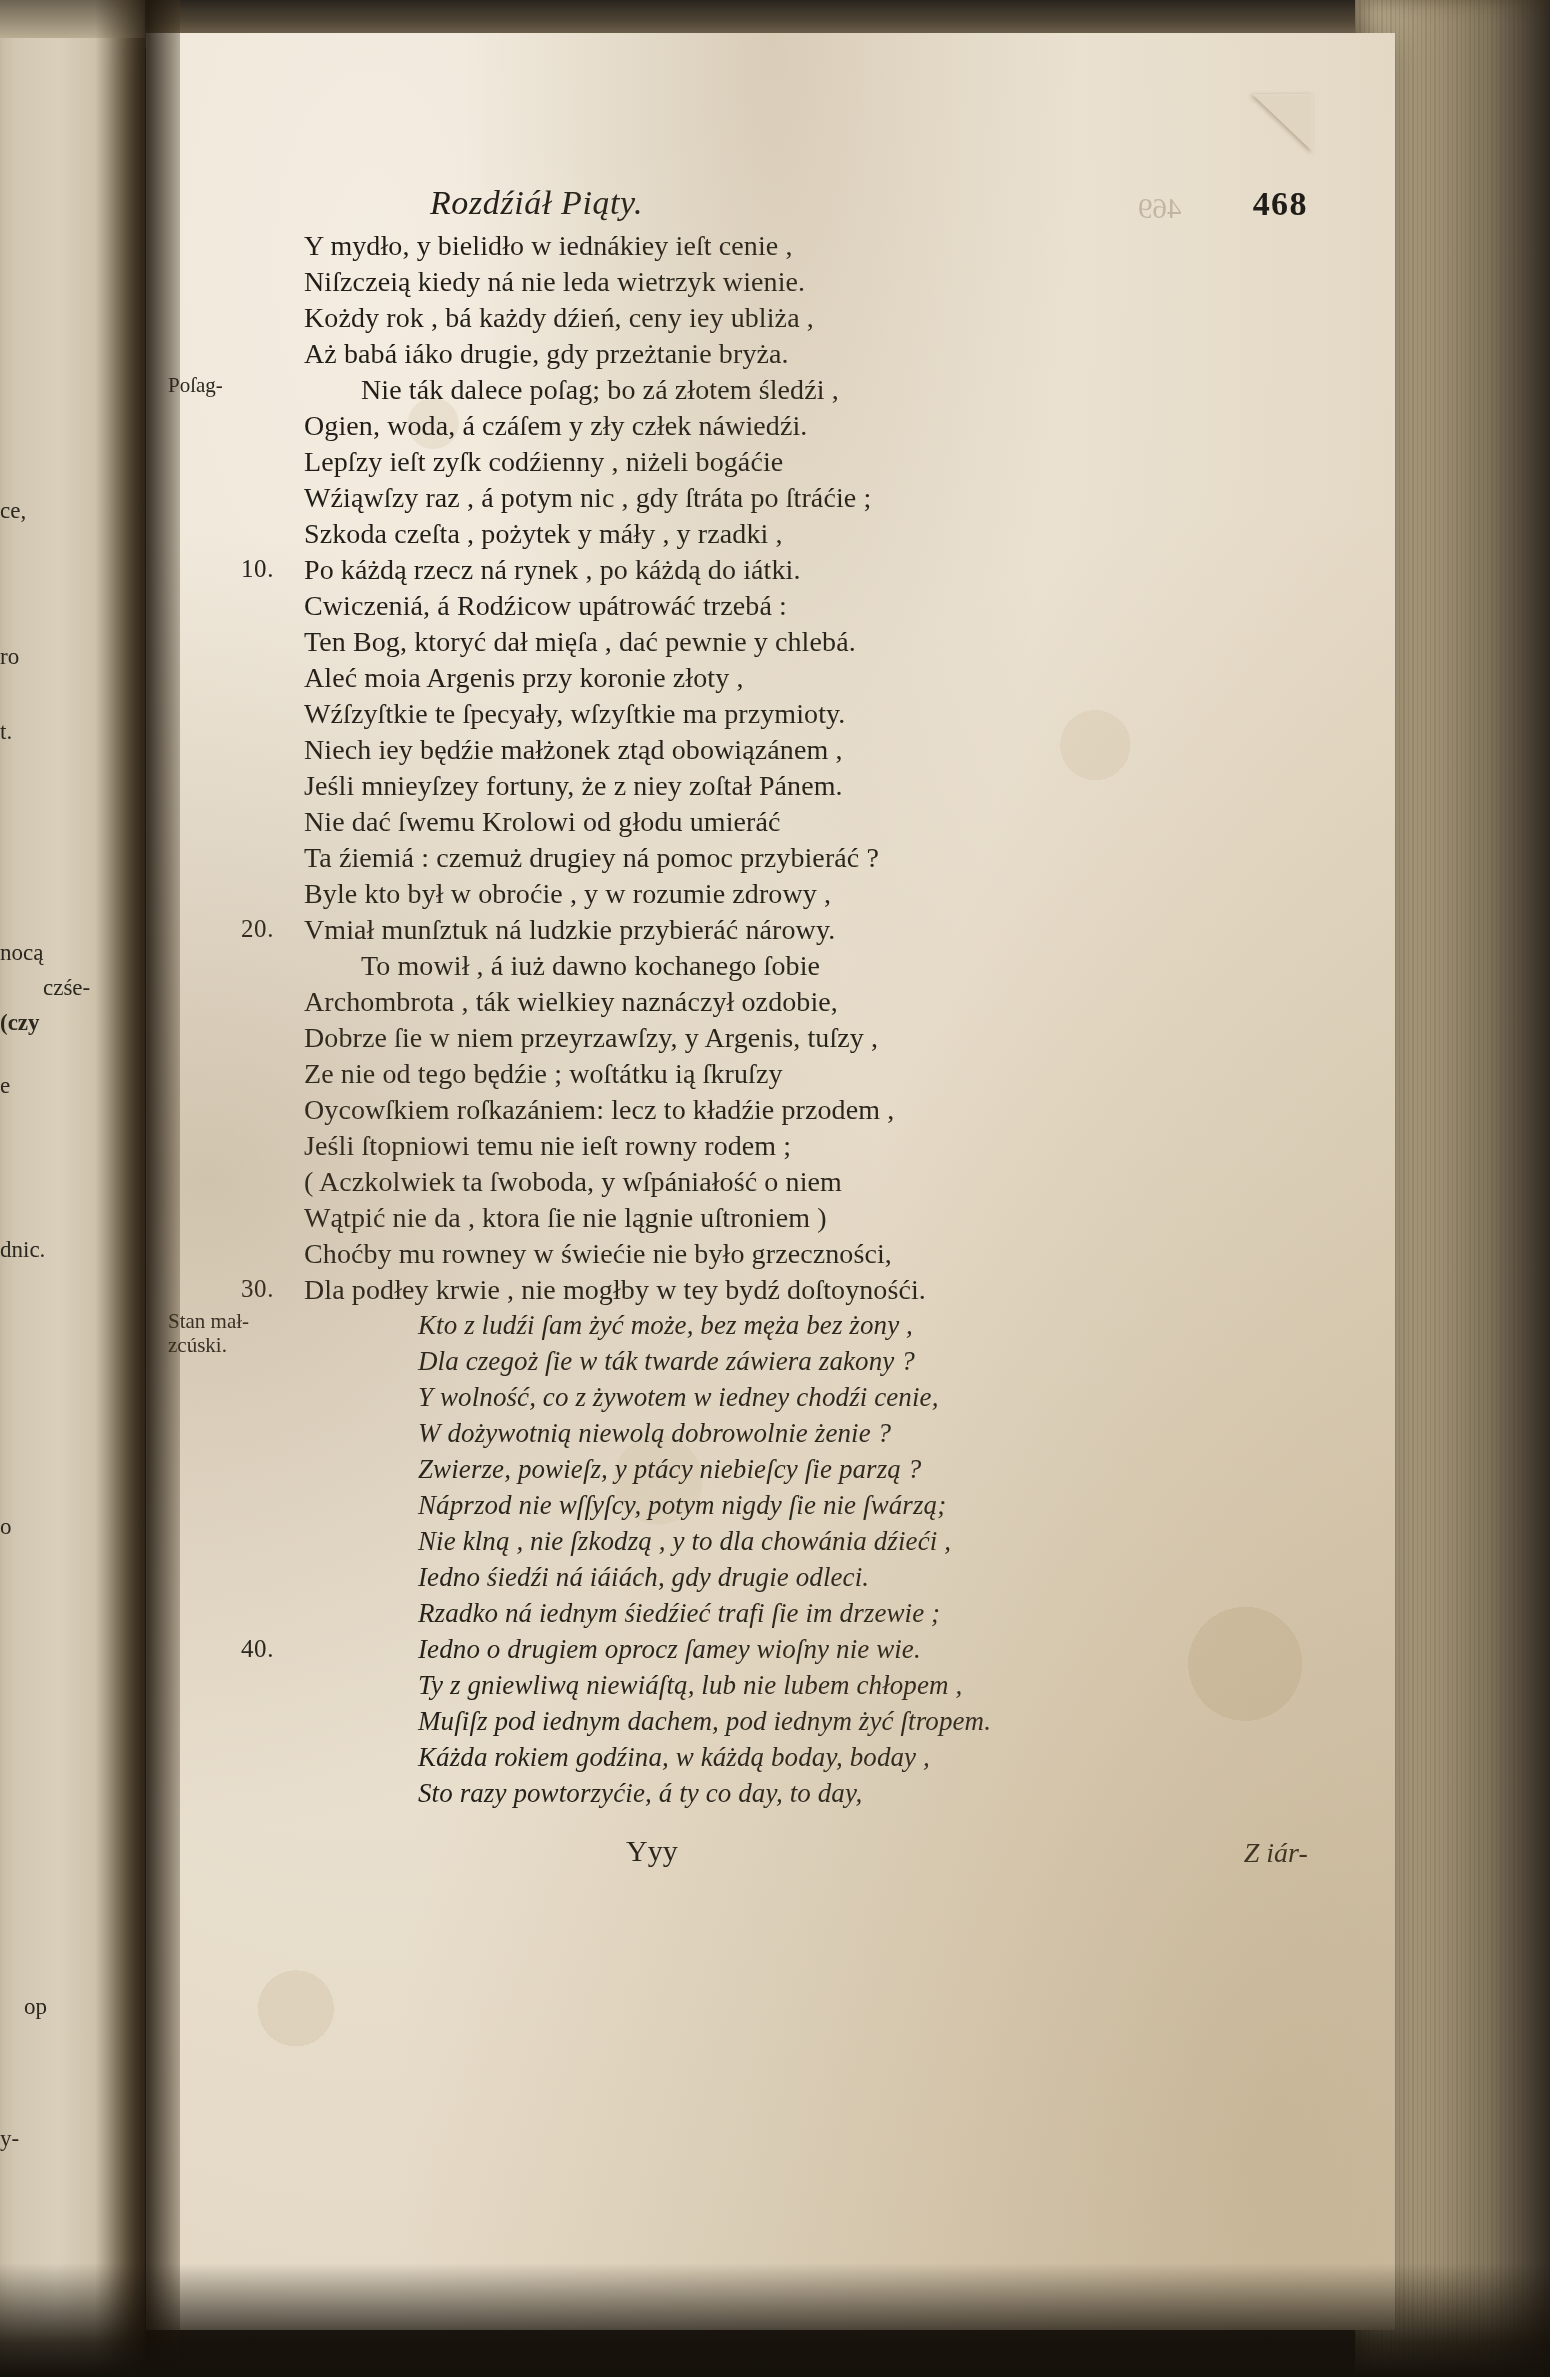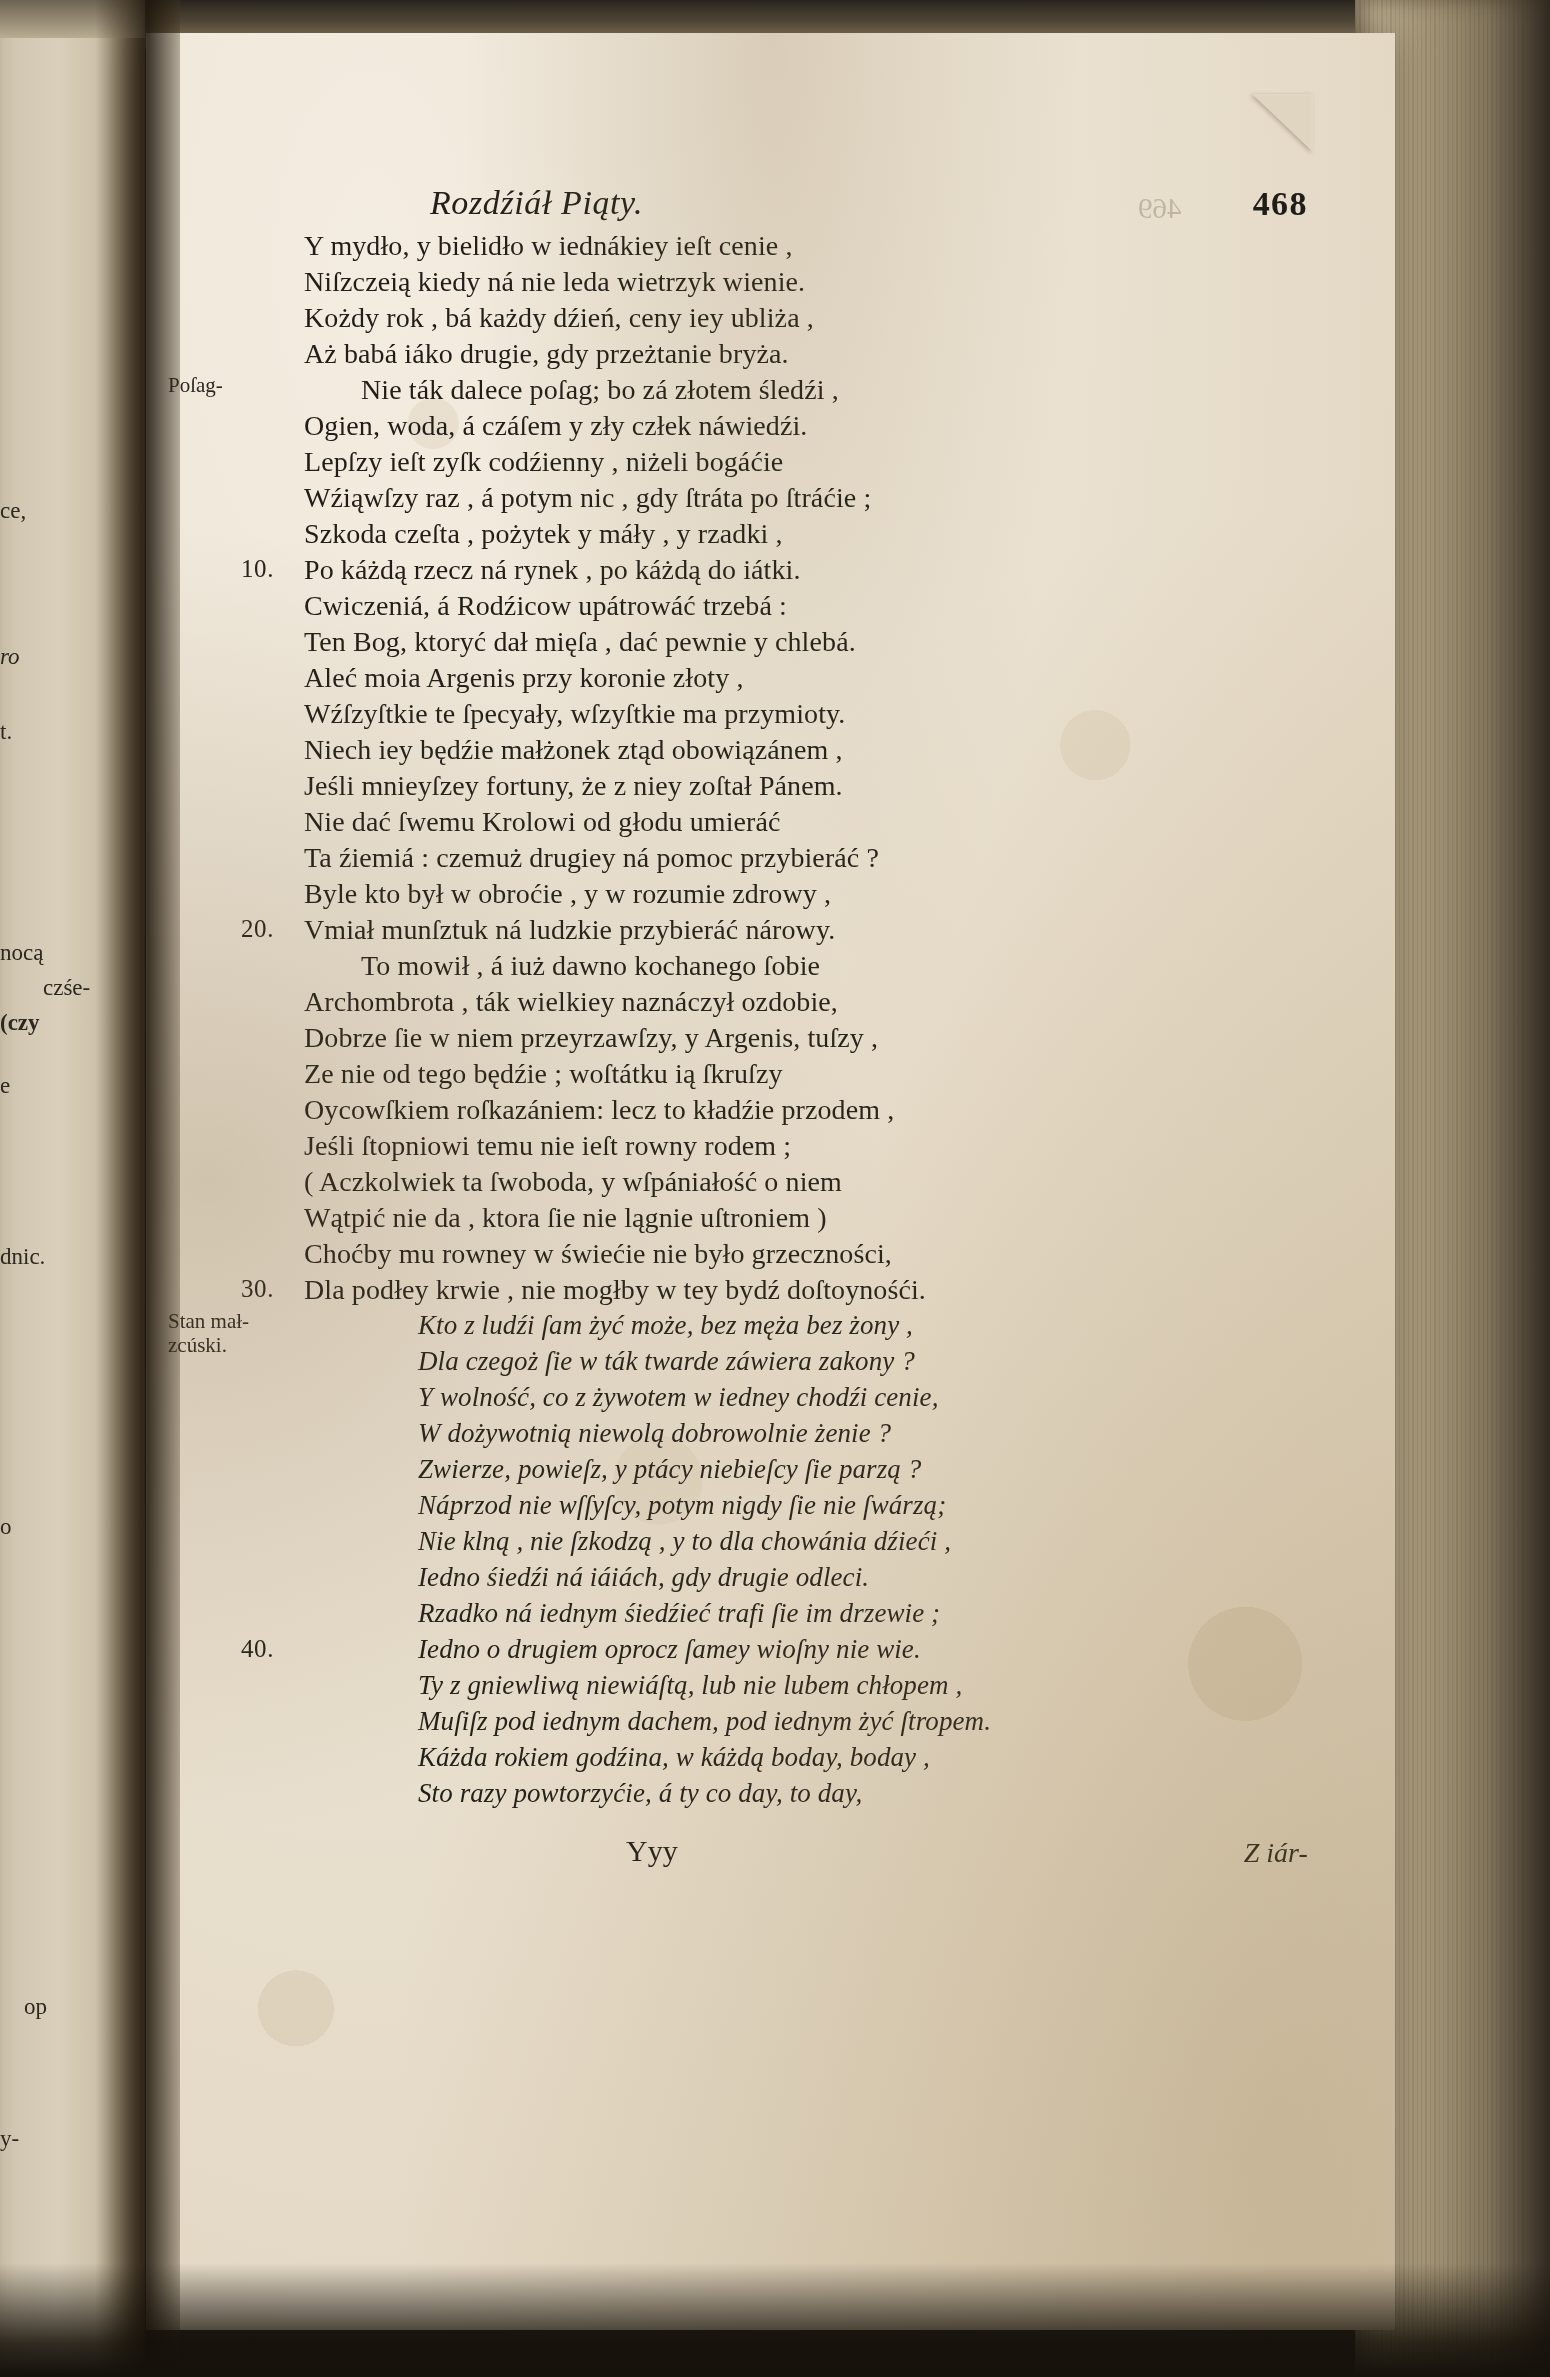--- a/index.html
+++ b/index.html
@@ -213,27 +213,27 @@
 
 <div id="page">
 
   <div class="dark-bg"></div>
   <div class="top-edge"></div>
 
   <div class="left-page">
     <div class="left-page-top"></div>
     <div id="left-fragments">
         <div class="lp-line" style="top: 498px; left: 0px;">ce,</div>
-        <div class="lp-line" style="top: 644px; left: 0px; font-style: italic;">ro</div>
+        <div class="lp-line" style="top: 644px; left: 0px;">ro</div>
         <div class="lp-line" style="top: 719px; left: 0px;">t.</div>
         <div class="lp-line" style="top: 940px; left: 0px;">nocą</div>
         <div class="lp-line" style="top: 975px; left: 0px; margin-left: 43px;">czśe-</div>
         <div class="lp-line" style="top: 1010px; left: 0px; font-weight: bold;">(czy</div>
         <div class="lp-line" style="top: 1073px; left: 0px;">e</div>
-        <div class="lp-line" style="top: 1237px; left: 0px; margin-top: 7px;">dnic.</div>
+        <div class="lp-line" style="top: 1237px; left: 0px;">dnic.</div>
         <div class="lp-line" style="top: 1514px; left: 0px;">o</div>
         <div class="lp-line" style="top: 1994px; left: 0px; margin-left: 24px;">op</div>
         <div class="lp-line" style="top: 2126px; left: 0px;">y-</div>
       </div>
   </div>
 
   <div class="right-edge">
     <div class="right-edge-lines"></div>
   </div>
 

